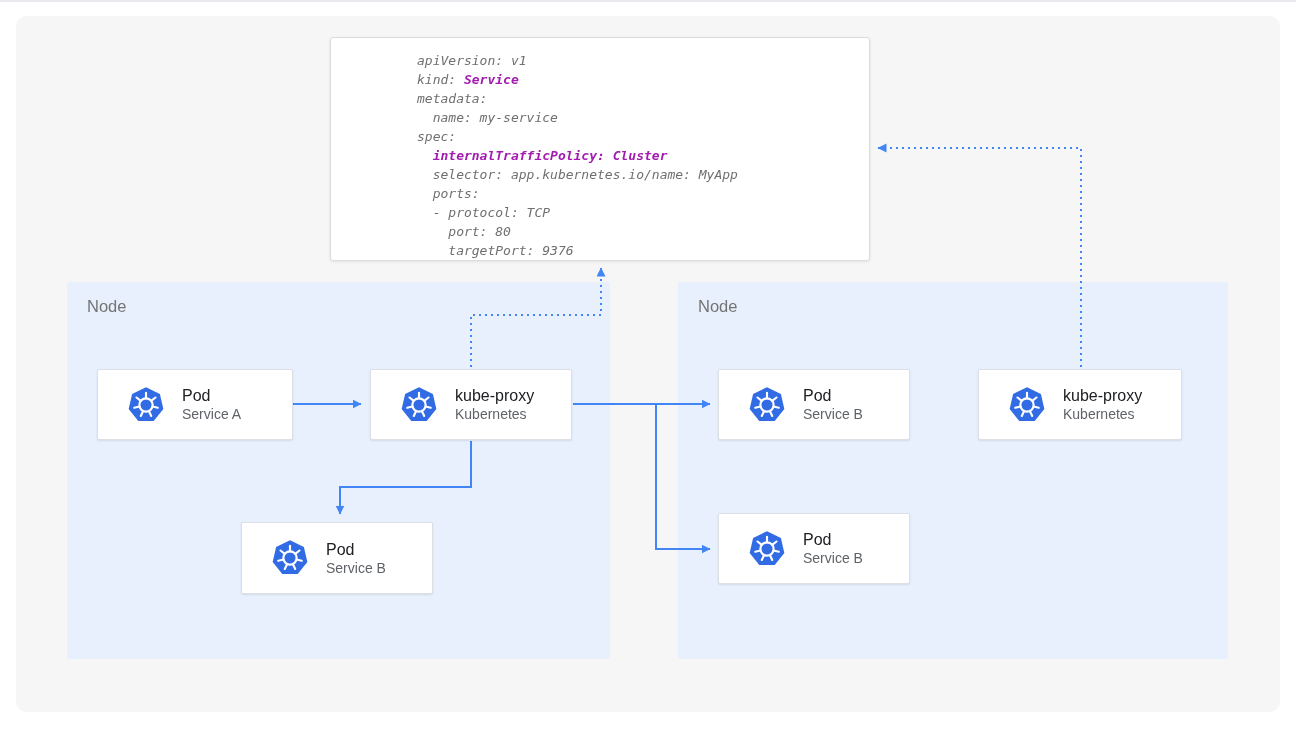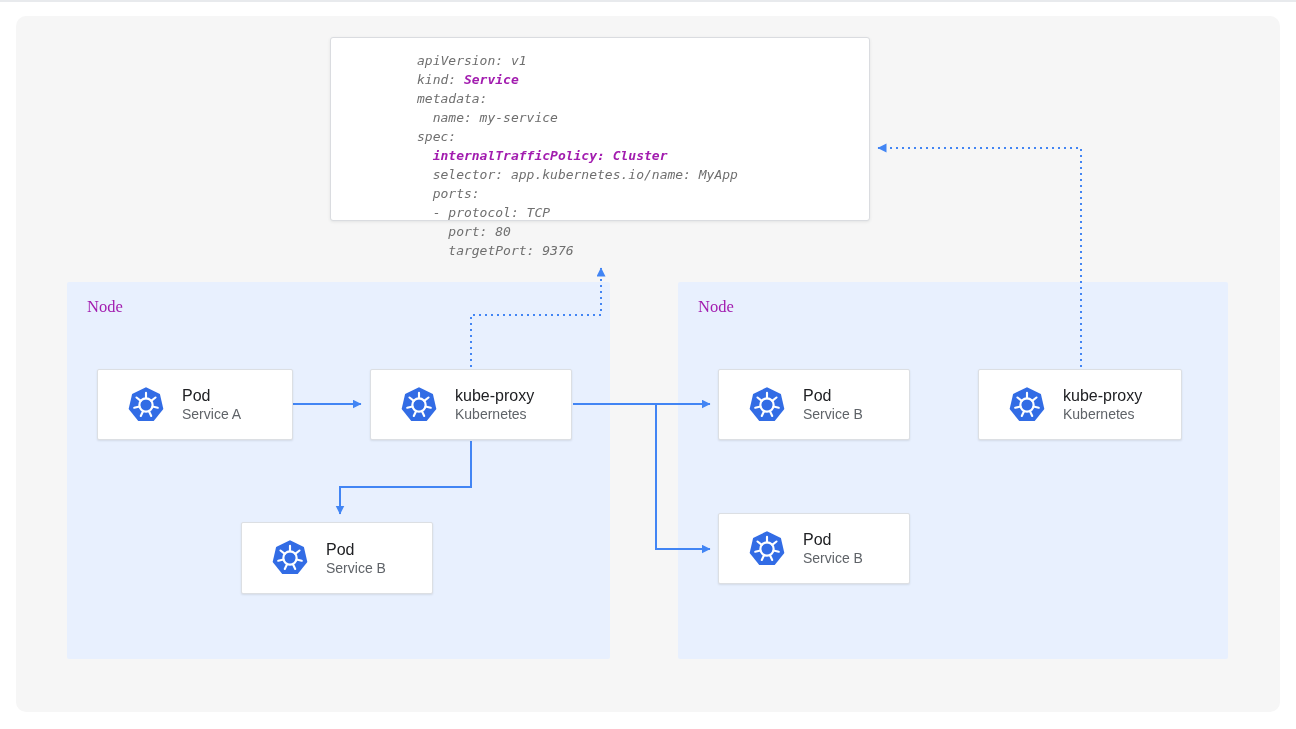--- a/index.html
+++ b/index.html
@@ -2,31 +2,31 @@
 <html><head>
 <meta charset="utf-8">
 <style>
   * { margin:0; padding:0; box-sizing:border-box; }
   html,body { width:1296px; height:729px; background:#ffffff; font-family:"Liberation Sans", sans-serif; }
   .page { position:relative; width:1296px; height:729px; background:#ffffff; overflow:hidden; }
   .top-hairline { position:absolute; left:0; top:0; width:1296px; height:2px; background:#e8eaed; }
   .panel { position:absolute; left:16px; top:16px; width:1264px; height:696px; background:#f6f6f6; border-radius:10px; }
 
   
-  .yaml-box { position:absolute; left:330px; top:37px; width:540px; height:184px; background:#ffffff;
+  .yaml-box { position:absolute; left:330px; top:37px; width:540px; height:224px; background:#ffffff;
               border:1px solid #dadce0; border-radius:3px; box-shadow:0 1px 3px rgba(60,64,67,0.10); }
   .yaml { font-family:"DejaVu Sans Mono", monospace; font-style:italic; font-size:13px; line-height:19px;
           color:#6f6f6f; padding:13px 20px 0 86px; white-space:pre; }
   .yaml .b { font-weight:bold; color:#a21caf; }
 
   
   .node { position:absolute; background:#e8f0fe; border-radius:2px; }
   .node-left  { left:67px;  top:282px; width:543px; height:377px; }
   .node-right { left:678px; top:282px; width:550px; height:377px; }
-  .node-label { position:absolute; top:15px; left:20px; font-size:16.5px; color:#a21caf;font-family:Liberation Serif, serif; }
+  .node-label { position:absolute; top:15px; left:20px; font-size:16.5px; color:#737373; }
 
   
   .card { position:absolute; height:71px; background:#ffffff; border:1px solid #dcdfe3; border-radius:2px;
           box-shadow:0 1px 2px rgba(60,64,67,0.12); display:flex; align-items:center; gap:17px; padding-left:29px; }
   .k8s { width:38px; height:38px; flex:0 0 38px; display:block; }
   .k8s svg { width:38px; height:38px; display:block; }
   .card-text { display:flex; flex-direction:column; gap:1px; }
   .card-title { font-size:16px; color:#202124; }
   .card-sub { font-size:14px; color:#5f6368; }
 

